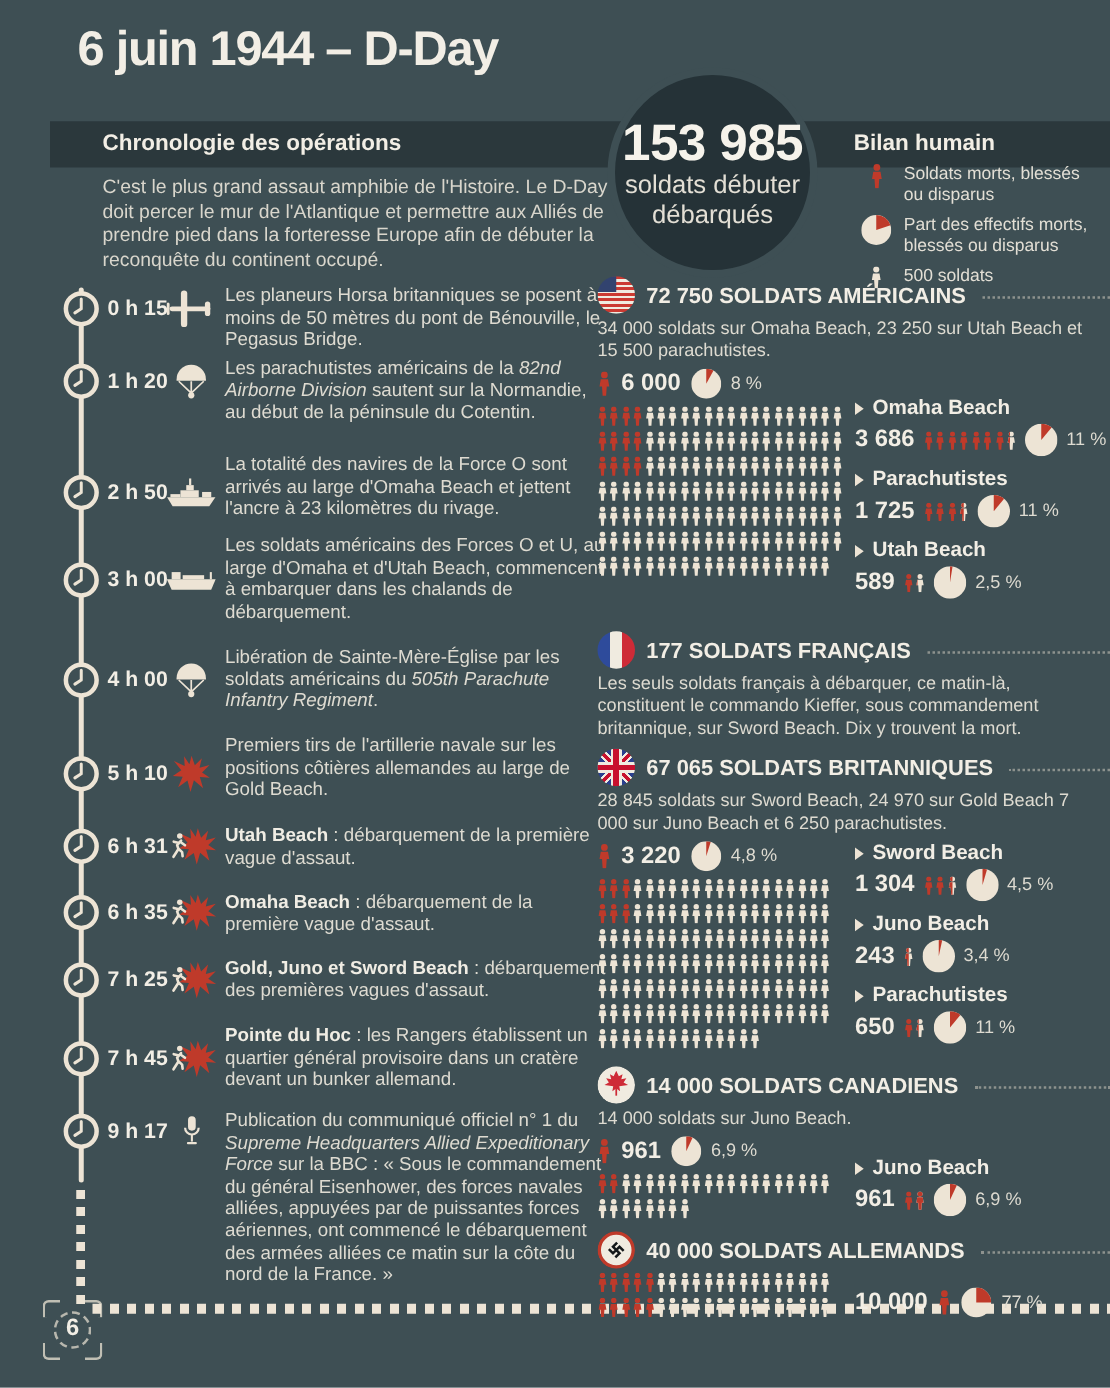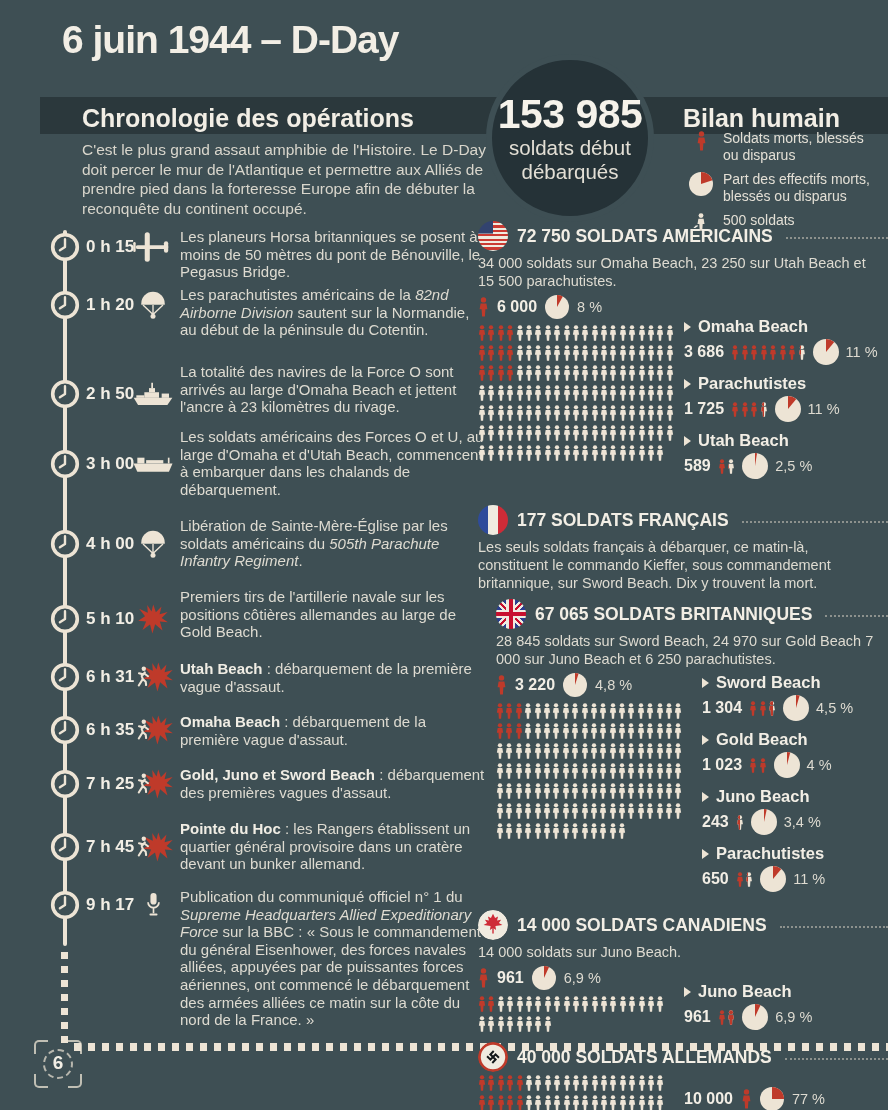--- a/index.html
+++ b/index.html
@@ -3,21 +3,21 @@
 <meta charset="utf-8">
 <style>
   html,body{margin:0;padding:0;}
   body{width:888px;height:1110px;font-family:"Liberation Sans",sans-serif;}
   .page{position:relative;width:888px;height:1110px;background:#3E4F54;overflow:hidden;}
   .defs{position:absolute;width:0;height:0;}
 
   .title{position:absolute;left:62px;top:18px;margin:0;font-size:39px;font-weight:bold;
          color:#F2EEE5;letter-spacing:-1px;}
   .band{position:absolute;left:40px;right:0;top:97px;height:37px;background:#2B383C;}
-  .band-label{position:absolute;top:7px;font-size:25px;font-weight:bold;color:#F2EEE5;}
+  .band-label{position:absolute;top:7px;font-size:18px;font-weight:bold;color:#F2EEE5;}
   .band-label.l{left:42px;}
   .band-label.r{left:643px;}
 
   .circle{position:absolute;left:486px;top:54px;width:168px;height:168px;border-radius:50%;
           background:#253237;border:6px solid #3E4F54;box-sizing:border-box;
           display:flex;flex-direction:column;align-items:center;justify-content:center;}
   .circle-count{font-size:41px;font-weight:bold;color:#F6F3EB;letter-spacing:-0.5px;line-height:44px;}
   .circle-sub{font-size:20.5px;color:#E3DFD5;line-height:24px;}
 
   .intro{position:absolute;left:82px;top:140px;width:404px;margin:0;font-size:15.5px;
@@ -63,21 +63,21 @@
      linear-gradient(45deg,transparent calc(50% - 3px),#F0EBE0 calc(50% - 3px) calc(50% + 3px),transparent calc(50% + 3px)),
      linear-gradient(135deg,transparent calc(50% - 3px),#F0EBE0 calc(50% - 3px) calc(50% + 3px),transparent calc(50% + 3px)),
      #2B3F8E;}
   .sec-title{font-size:17.5px;font-weight:bold;color:#F2EEE5;white-space:nowrap;}
   .leader{flex:1;border-top:2px dotted rgba(237,228,213,0.45);margin-top:4px;margin-left:4px;}
   .sec-desc{margin:0 0 5px 0;font-size:14.5px;line-height:18px;color:#DEDBD1;width:402px;}
   .sec-row{display:flex;}
   .sec-left{width:206px;flex:none;}
   .sec-right{flex:1;padding-left:0;}
   .loss-row{display:flex;align-items:center;gap:8px;margin-bottom:6px;height:24px;}
-  .count{font-size:16px;font-weight:bold;color:#F2EEE5;white-space:nowrap;}
+  .count{font-size:19px;font-weight:bold;color:#F2EEE5;white-space:nowrap;}
   .pct{font-size:14.5px;color:#DEDBD1;white-space:nowrap;}
   .grid{display:flex;flex-direction:column;gap:4px;}
   .grow{display:flex;gap:1.4px;height:16px;}
   .substat{margin-bottom:9px;}
   .sslabel{display:flex;align-items:center;gap:7px;font-size:16.5px;font-weight:bold;
            color:#F2EEE5;margin-bottom:3px;}
   .arrow{width:0;height:0;border-left:7px solid #EDE4D5;border-top:5px solid transparent;
          border-bottom:5px solid transparent;display:inline-block;}
   .ssrow{display:flex;align-items:center;gap:7px;height:26px;}
   .minirow{display:flex;align-items:flex-end;gap:1.5px;}
@@ -153,21 +153,21 @@
 <div class="page">
   <h1 class="title">6 juin 1944 – D-Day</h1>
 
   <div class="band">
     <span class="band-label l">Chronologie des opérations</span>
     <span class="band-label r">Bilan humain</span>
   </div>
 
   <div class="circle">
     <div class="circle-count">153 985</div>
-    <div class="circle-sub">soldats début</div>
+    <div class="circle-sub">soldats débuter</div>
     <div class="circle-sub">débarqués</div>
   </div>
 
   <p class="intro">C'est le plus grand assaut amphibie de l'Histoire. Le D-Day doit percer le mur de l'Atlantique et permettre aux Alliés de prendre pied dans la forteresse Europe afin de débuter la reconquête du continent occupé.</p>
 
   <div class="tl-line"></div>
   <div class="tl-dash-v"></div>
   <div class="tl-dash-h"></div>
 
   <div id="timeline">
@@ -922,21 +922,21 @@
         </div>
       </div>
       <div class="sec" style="margin-bottom: 6px;">
         <div class="sec-head">
           <span class="flag flag-fr"></span>
           <span class="sec-title">177 SOLDATS FRANÇAIS</span>
           <span class="leader"></span>
         </div>
         <p class="sec-desc">Les seuls soldats français à débarquer, ce matin-là, constituent le commando Kieffer, sous commandement britannique, sur Sword Beach. Dix y trouvent la mort.</p>
       </div>
-      <div class="sec" style="margin-bottom: 8px; margin-left: 18px;">
+      <div class="sec" style="margin-bottom: 8px;">
         <div class="sec-head">
           <span class="flag flag-uk"></span>
           <span class="sec-title">67 065 SOLDATS BRITANNIQUES</span>
           <span class="leader"></span>
         </div>
         <p class="sec-desc">28 845 soldats sur Sword Beach, 24 970 sur Gold Beach 7 000 sur Juno Beach et 6 250 parachutistes.</p>
         <div class="sec-row">
           <div class="sec-left">
             <div class="loss-row">
               <svg width="11" height="20" viewBox="0 0 10 20" fill="#BF3A2A">
@@ -1392,42 +1392,20 @@
                 <svg class="pie" width="26" height="26" viewBox="0 0 32 32">
                   <circle cx="16" cy="16" r="16" fill="#EDE4D5"></circle>
                   <path d="M16,16 L16,0 A16,16 0 0 1 20.46,0.64 Z" fill="#BF3A2A"></path>
                 </svg>
                 <span class="pct">4,5 %</span>
               </div>
             </div>
             <div class="substat">
               <div class="sslabel">
                 <span class="arrow"></span>
-                <span>Gold Beach</span>
-              </div>
-              <div class="ssrow">
-                <span class="count">1 023</span>
-                <span class="minirow">
-                  <svg width="8" height="15" viewBox="0 0 10 20" fill="#BF3A2A">
-                    <use href="#sym-soldier" width="10" height="20"></use>
-                  </svg>
-                  <svg width="8" height="15" viewBox="0 0 10 20" fill="#BF3A2A">
-                    <use href="#sym-soldier" width="10" height="20"></use>
-                  </svg>
-                </span>
-                <svg class="pie" width="26" height="26" viewBox="0 0 32 32">
-                  <circle cx="16" cy="16" r="16" fill="#EDE4D5"></circle>
-                  <path d="M16,16 L16,0 A16,16 0 0 1 19.98,0.50 Z" fill="#BF3A2A"></path>
-                </svg>
-                <span class="pct">4 %</span>
-              </div>
-            </div>
-            <div class="substat">
-              <div class="sslabel">
-                <span class="arrow"></span>
                 <span>Juno Beach</span>
               </div>
               <div class="ssrow">
                 <span class="count">243</span>
                 <span class="minirow">
                   <span class="part" style="width:8px;height:15px"><svg width="8" height="15" viewBox="0 0 10 20" fill="#EDE4D5">
                       <use href="#sym-soldier" width="10" height="20"></use>
                     </svg><span class="clip" style="width:4.0px"><svg width="8" height="15" viewBox="0 0 10 20" fill="#BF3A2A">
                         <use href="#sym-soldier" width="10" height="20"></use>
                       </svg></span></span>

